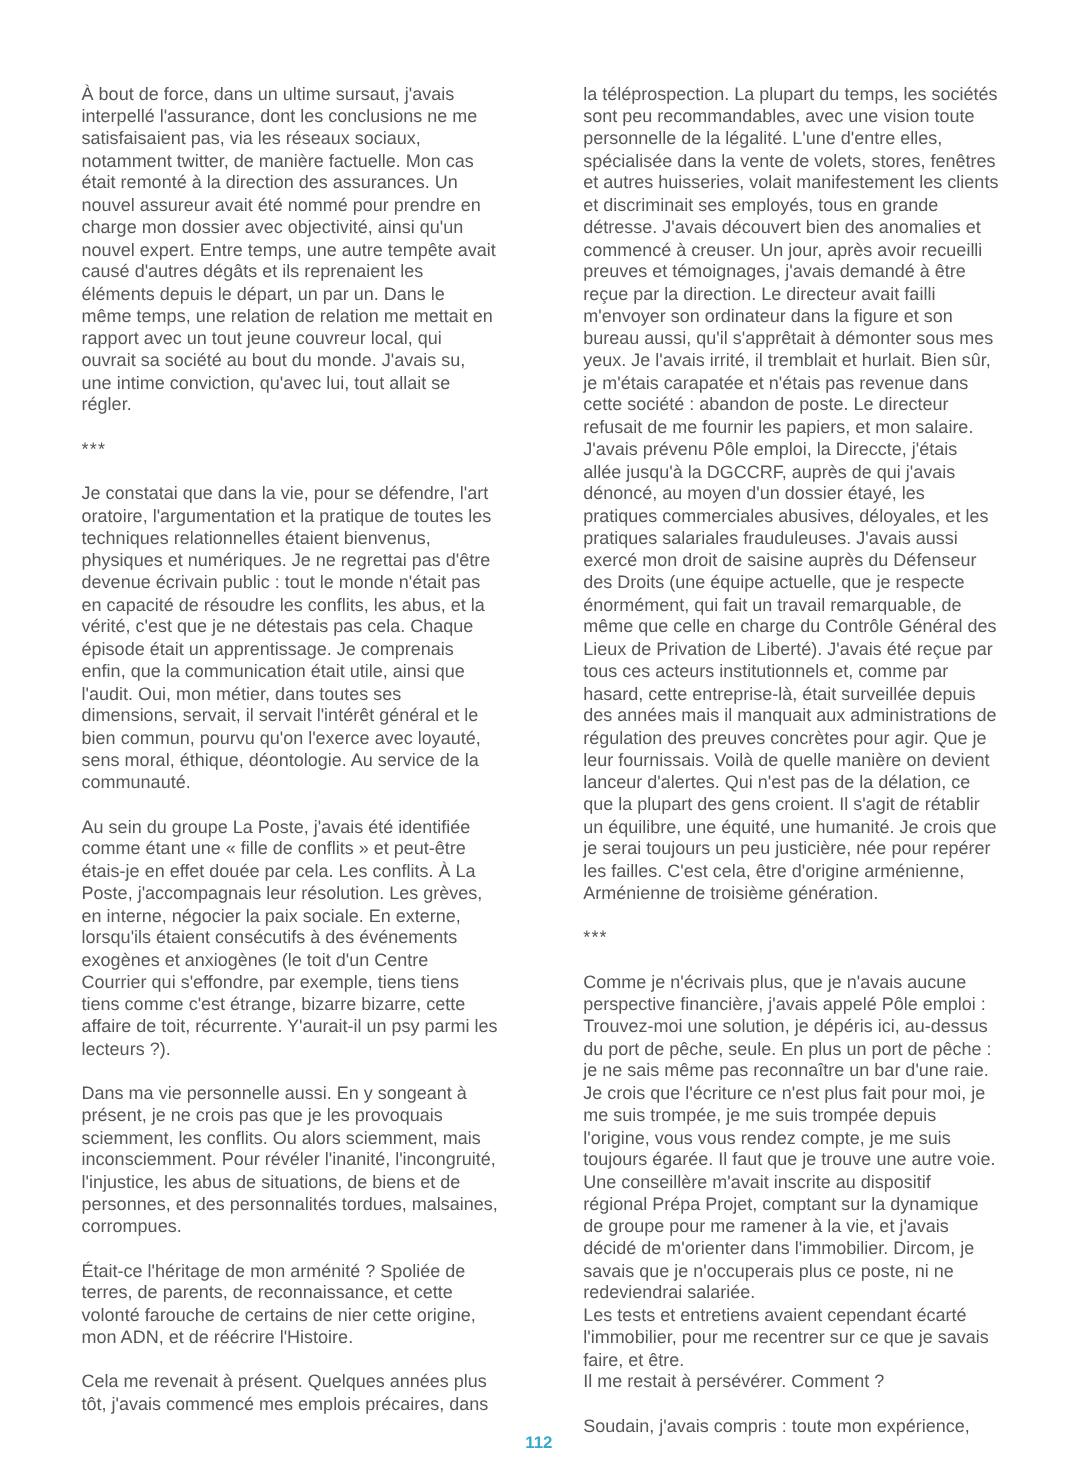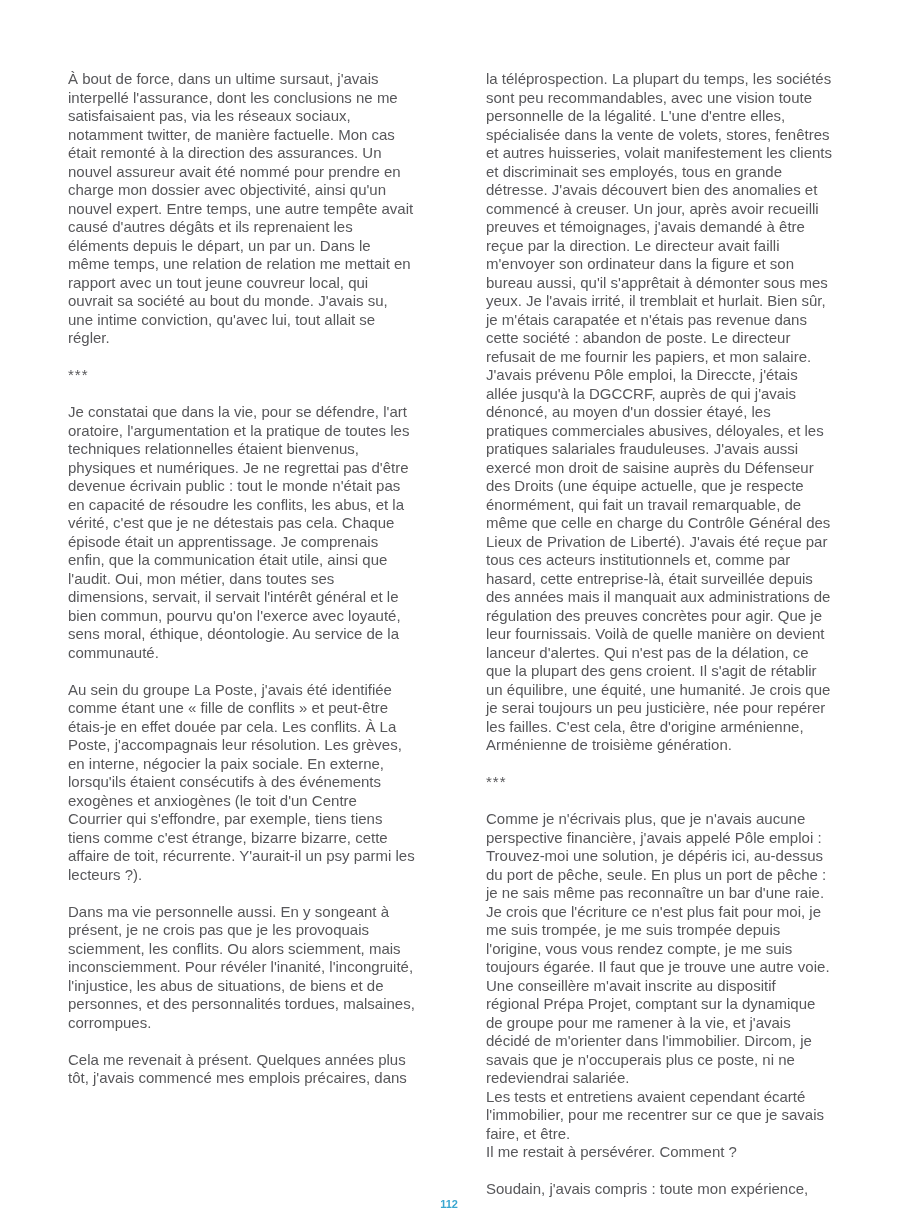--- a/index.html
+++ b/index.html
@@ -32,35 +32,36 @@
   }
   .separator {
     letter-spacing: 1px;
   }
   .page-number {
     position: absolute;
     left: 0;
     right: 0;
     bottom: 18px;
     text-align: center;
-    font-size: 11px;
+    font-size: 14px;
     font-weight: bold;
     color: #3aa7d0;
   }
 </style>
 </head>
 <body>
 
 <div class="page">
   <div class="column column-left">
       <p class="para">À bout de force, dans un ultime sursaut, j'avais interpellé l'assurance, dont les conclusions ne me satisfaisaient pas, via les réseaux sociaux, notamment twitter, de manière factuelle. Mon cas était remonté à la direction des assurances. Un nouvel assureur avait été nommé pour prendre en charge mon dossier avec objectivité, ainsi qu'un nouvel expert. Entre temps, une autre tempête avait causé d'autres dégâts et ils reprenaient les éléments depuis le départ, un par un. Dans le même temps, une relation de relation me mettait en rapport avec un tout jeune couvreur local, qui ouvrait sa société au bout du monde. J'avais su, une intime conviction, qu'avec lui, tout allait se régler.</p>
       <p class="para separator">***</p>
       <p class="para">Je constatai que dans la vie, pour se défendre, l'art oratoire, l'argumentation et la pratique de toutes les techniques relationnelles étaient bienvenus, physiques et numériques. Je ne regrettai pas d'être devenue écrivain public : tout le monde n'était pas en capacité de résoudre les conflits, les abus, et la vérité, c'est que je ne détestais pas cela. Chaque épisode était un apprentissage. Je comprenais enfin, que la communication était utile, ainsi que l'audit. Oui, mon métier, dans toutes ses dimensions, servait, il servait l'intérêt général et le bien commun, pourvu qu'on l'exerce avec loyauté, sens moral, éthique, déontologie. Au service de la communauté.</p>
       <p class="para">Au sein du groupe La Poste, j'avais été identifiée comme étant une « fille de conflits » et peut-être étais-je en effet douée par cela. Les conflits. À La Poste, j'accompagnais leur résolution. Les grèves, en interne, négocier la paix sociale. En externe, lorsqu'ils étaient consécutifs à des événements exogènes et anxiogènes (le toit d'un Centre Courrier qui s'effondre, par exemple, tiens tiens tiens comme c'est étrange, bizarre bizarre, cette affaire de toit, récurrente. Y'aurait-il un psy parmi les lecteurs ?).</p>
       <p class="para">Dans ma vie personnelle aussi. En y songeant à présent, je ne crois pas que je les provoquais sciemment, les conflits. Ou alors sciemment, mais inconsciemment. Pour révéler l'inanité, l'incongruité, l'injustice, les abus de situations, de biens et de personnes, et des personnalités tordues, malsaines, corrompues.</p>
+      <p class="para">Était-ce l'héritage de mon arménité ? Spoliée de terres, de parents, de reconnaissance, et cette volonté farouche de certains de nier cette origine, mon ADN, et de réécrire l'Histoire.</p>
       <p class="para">Cela me revenait à présent. Quelques années plus tôt, j'avais commencé mes emplois précaires, dans</p>
     </div>
   <div class="column column-right">
       <p class="para">la téléprospection. La plupart du temps, les sociétés sont peu recommandables, avec une vision toute personnelle de la légalité. L'une d'entre elles, spécialisée dans la vente de volets, stores, fenêtres et autres huisseries, volait manifestement les clients et discriminait ses employés, tous en grande détresse. J'avais découvert bien des anomalies et commencé à creuser. Un jour, après avoir recueilli preuves et témoignages, j'avais demandé à être reçue par la direction. Le directeur avait failli m'envoyer son ordinateur dans la figure et son bureau aussi, qu'il s'apprêtait à démonter sous mes yeux. Je l'avais irrité, il tremblait et hurlait. Bien sûr, je m'étais carapatée et n'étais pas revenue dans cette société : abandon de poste. Le directeur refusait de me fournir les papiers, et mon salaire. J'avais prévenu Pôle emploi, la Direccte, j'étais allée jusqu'à la DGCCRF, auprès de qui j'avais dénoncé, au moyen d'un dossier étayé, les pratiques commerciales abusives, déloyales, et les pratiques salariales frauduleuses. J'avais aussi exercé mon droit de saisine auprès du Défenseur des Droits (une équipe actuelle, que je respecte énormément, qui fait un travail remarquable, de même que celle en charge du Contrôle Général des Lieux de Privation de Liberté). J'avais été reçue par tous ces acteurs institutionnels et, comme par hasard, cette entreprise-là, était surveillée depuis des années mais il manquait aux administrations de régulation des preuves concrètes pour agir. Que je leur fournissais. Voilà de quelle manière on devient lanceur d'alertes. Qui n'est pas de la délation, ce que la plupart des gens croient. Il s'agit de rétablir un équilibre, une équité, une humanité. Je crois que je serai toujours un peu justicière, née pour repérer les failles. C'est cela, être d'origine arménienne, Arménienne de troisième génération.</p>
       <p class="para separator">***</p>
       <p class="para">Comme je n'écrivais plus, que je n'avais aucune perspective financière, j'avais appelé Pôle emploi : Trouvez-moi une solution, je dépéris ici, au-dessus du port de pêche, seule. En plus un port de pêche : je ne sais même pas reconnaître un bar d'une raie. Je crois que l'écriture ce n'est plus fait pour moi, je me suis trompée, je me suis trompée depuis l'origine, vous vous rendez compte, je me suis toujours égarée. Il faut que je trouve une autre voie. Une conseillère m'avait inscrite au dispositif régional Prépa Projet, comptant sur la dynamique de groupe pour me ramener à la vie, et j'avais décidé de m'orienter dans l'immobilier. Dircom, je savais que je n'occuperais plus ce poste, ni ne redeviendrai salariée.
 Les tests et entretiens avaient cependant écarté l'immobilier, pour me recentrer sur ce que je savais faire, et être.
 Il me restait à persévérer. Comment ?</p>
       <p class="para">Soudain, j'avais compris : toute mon expérience,</p>
     </div>

